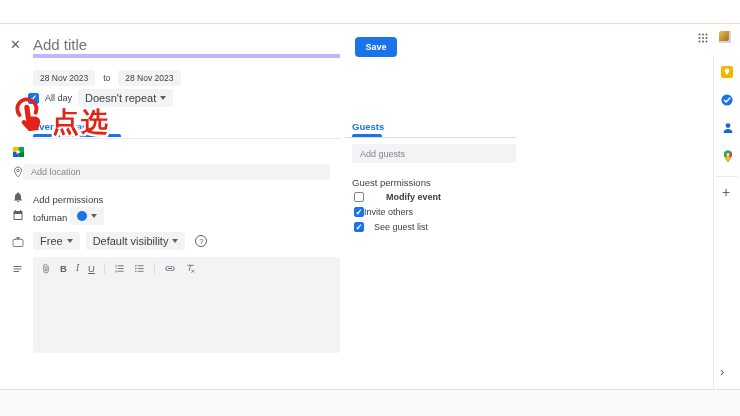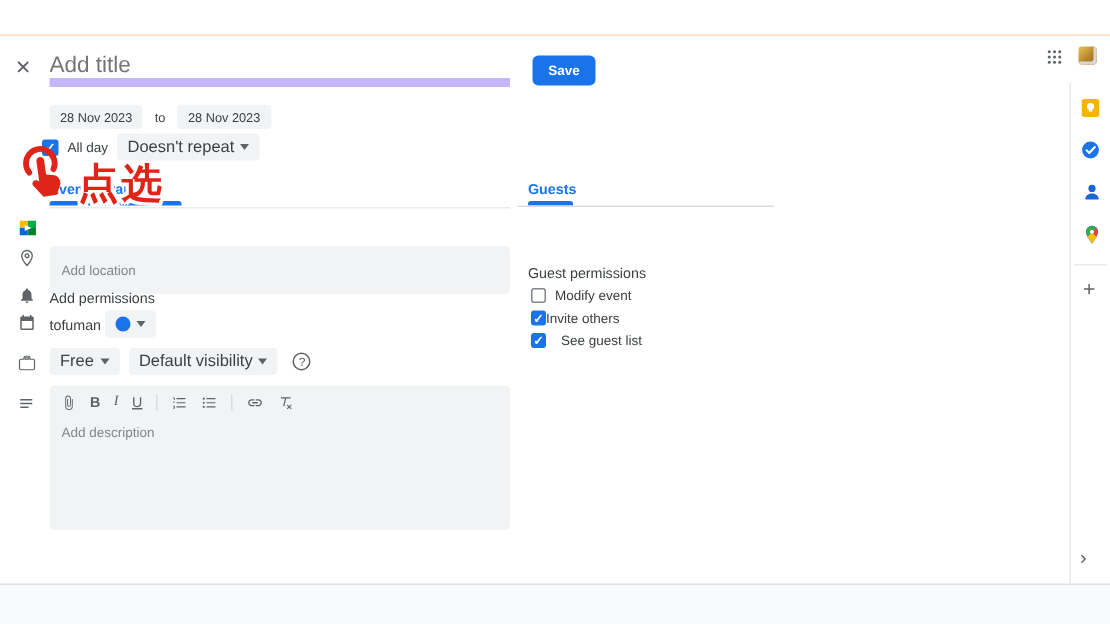--- a/index.html
+++ b/index.html
@@ -27,21 +27,21 @@
 
   .rowflex { display:flex; align-items:center; }
   .icn { color:#5f6368; display:block; }
   .label-txt { font-size:9.5px; color:#3c4043; }
 
   
   .blue-btn { background:#1a73e8; color:#fff; border:none; border-radius:4px; font-weight:bold;
               font-family:"Liberation Sans", sans-serif; cursor:pointer; }
 
   
-  .title-input { border:none; border-bottom:6px solid #c4b5fd; font-size:15px; color:#3c4043;
+  .title-input { border:none; border-bottom:4px solid #c4b5fd; font-size:15px; color:#3c4043;
                  background:transparent; outline:none; font-family:"Liberation Sans", sans-serif; }
   .title-input::placeholder { color:#757575; opacity:1; }
 
   
   .desc-box { background:#f1f3f4; border-radius:3px; }
   .desc-area { background:transparent; border:none; resize:none; outline:none; width:100%;
                font-size:9px; color:#3c4043; padding:4px 8px; font-family:"Liberation Sans", sans-serif; }
   .desc-area::placeholder { color:#80868b; opacity:1; }
   .tb-sep { width:1px; height:11px; background:#dadce0; }
 
@@ -91,21 +91,21 @@
     <rect x="0" y="0" width="11" height="10" fill="#ffba00"></rect>
     <rect x="11" y="0" width="11" height="10" fill="#00ac47"></rect>
     <rect x="0" y="10" width="11" height="10" fill="#0066da"></rect>
     <rect x="11" y="10" width="11" height="10" fill="#00832d"></rect>
     <polygon points="7,6 16,10 7,14" fill="#fff"></polygon>
   </svg>
 
   <svg class="abs icn" style="left:12px;top:166px;" width="12" height="12" viewBox="0 0 24 24">
     <path d="M12 2C8.1 2 5 5.1 5 9c0 5.2 7 13 7 13s7-7.8 7-13c0-3.9-3.1-7-7-7zm0 9.5A2.5 2.5 0 1 1 12 6.5a2.5 2.5 0 0 1 0 5z" fill="none" stroke="#5f6368" stroke-width="1.8"></path>
   </svg>
-  <input class="ginput abs" style="left: 33px; top: 164px; width: 307px; height: 32px;" placeholder="Add location">
+  <input class="ginput abs" style="left: 23px; top: 164px; width: 307px; height: 16px;" placeholder="Add location">
 
   <svg class="abs icn" style="left:12px;top:191px;" width="12" height="12" viewBox="0 0 24 24">
     <path d="M12 22c1.1 0 2-.9 2-2h-4c0 1.1.9 2 2 2zm6-6v-5c0-3.1-1.6-5.6-4.5-6.3V4c0-.8-.7-1.5-1.5-1.5S10.5 3.2 10.5 4v.7C7.6 5.4 6 7.9 6 11v5l-2 2v1h16v-1l-2-2z" fill="#5f6368"></path>
   </svg>
   <div class="abs label-txt" style="left:33px;top:194px;cursor:pointer;">Add permissions</div>
 
   <svg class="abs icn" style="left:12px;top:209px;" width="12" height="12" viewBox="0 0 24 24">
     <path d="M19 4h-1V2h-2v2H8V2H6v2H5c-1.1 0-2 .9-2 2v14c0 1.1.9 2 2 2h14c1.1 0 2-.9 2-2V6c0-1.1-.9-2-2-2zm0 16H5V10h14v10z" fill="#5f6368"></path>
   </svg>
   <div class="abs label-txt" style="left:33px;top:212px;">tofuman</div>
@@ -153,39 +153,39 @@
       </svg>
       <span class="tb-sep"></span>
       <svg width="12" height="11" viewBox="0 0 24 24">
         <path d="M3.9 12c0-1.7 1.4-3.1 3.1-3.1h4V7H7c-2.8 0-5 2.2-5 5s2.2 5 5 5h4v-1.9H7c-1.7 0-3.1-1.4-3.1-3.1zM8 13h8v-2H8v2zm9-6h-4v1.9h4c1.7 0 3.1 1.4 3.1 3.1s-1.4 3.1-3.1 3.1h-4V17h4c2.8 0 5-2.2 5-5s-2.2-5-5-5z" fill="#5f6368"></path>
       </svg>
       <svg width="11" height="11" viewBox="0 0 24 24">
         <path d="M5 5h14M12 5l-3 12" stroke="#5f6368" stroke-width="1.8" fill="none"></path>
         <path d="M14 15l6 6M20 15l-6 6" stroke="#5f6368" stroke-width="1.6" fill="none"></path>
       </svg>
     </div>
-    <textarea class="desc-area" style="height: 70px;" placeholder="Add description"></textarea>
   </div>
 
   <div class="abs" style="left:10px;top:94px;z-index:30;pointer-events:none;">
     <svg width="46" height="48" viewBox="0 0 48 48" style="transform:rotate(-8deg);">
       <path d="M10.5 19 A 10 10 0 1 1 27.5 19" stroke="#e02418" stroke-width="4" fill="none" stroke-linecap="round"></path>
       <path d="M16.5 12c0-1.5 1.2-2.7 2.7-2.7s2.7 1.2 2.7 2.7v10l4.6.9c2.6.5 4.5 2.8 4.5 5.5 0 .9-.2 1.8-.7 2.6l-3 6H18l-6-8.6c-.6-.9-.5-2.1.3-2.9.8-.8 2.1-.9 3.1-.2l1.1.8V12z" fill="#e02418"></path>
     </svg>
     <span class="stamp-text abs" style="left:42px;top:10px;white-space:nowrap;">点选</span>
   </div>
 
   <div class="abs tab-active" style="left:352px;top:121px;">Guests</div>
   <div class="abs tab-underline" style="left:352px;top:134px;width:30px;height:2.5px;"></div>
   <div class="abs hr" style="left:345px;top:137px;width:171px;height:1px;background:#dadce0;"></div>
 
+  <input class="ginput abs" style="left: 352px; top: 144px; width: 164px; height: 19px;" placeholder="Add guests">
 
   <div class="abs label-txt" style="left:352px;top:177px;">Guest permissions</div>
 
-  <div class="abs rowflex" style="left:354px;top:192px;gap:6px;">
+  <div class="abs rowflex" style="left:354px;top:192px;gap:22px;font-weight:bold;">
     <span class="cb" style="width:10px;height:10px;"></span>
     <span style="font-size:9px;color:#3c4043;">Modify event</span>
   </div>
   <div class="abs rowflex" style="left:354px;top:207px;">
     <span class="cb checked" style="width:10px;height:10px;"></span>
     <span style="font-size:9px;color:#3c4043;">Invite others</span>
   </div>
   <div class="abs rowflex" style="left:354px;top:222px;gap:10px;">
     <span class="cb checked" style="width:10px;height:10px;"></span>
     <span style="font-size:9px;color:#3c4043;">See guest list</span>

